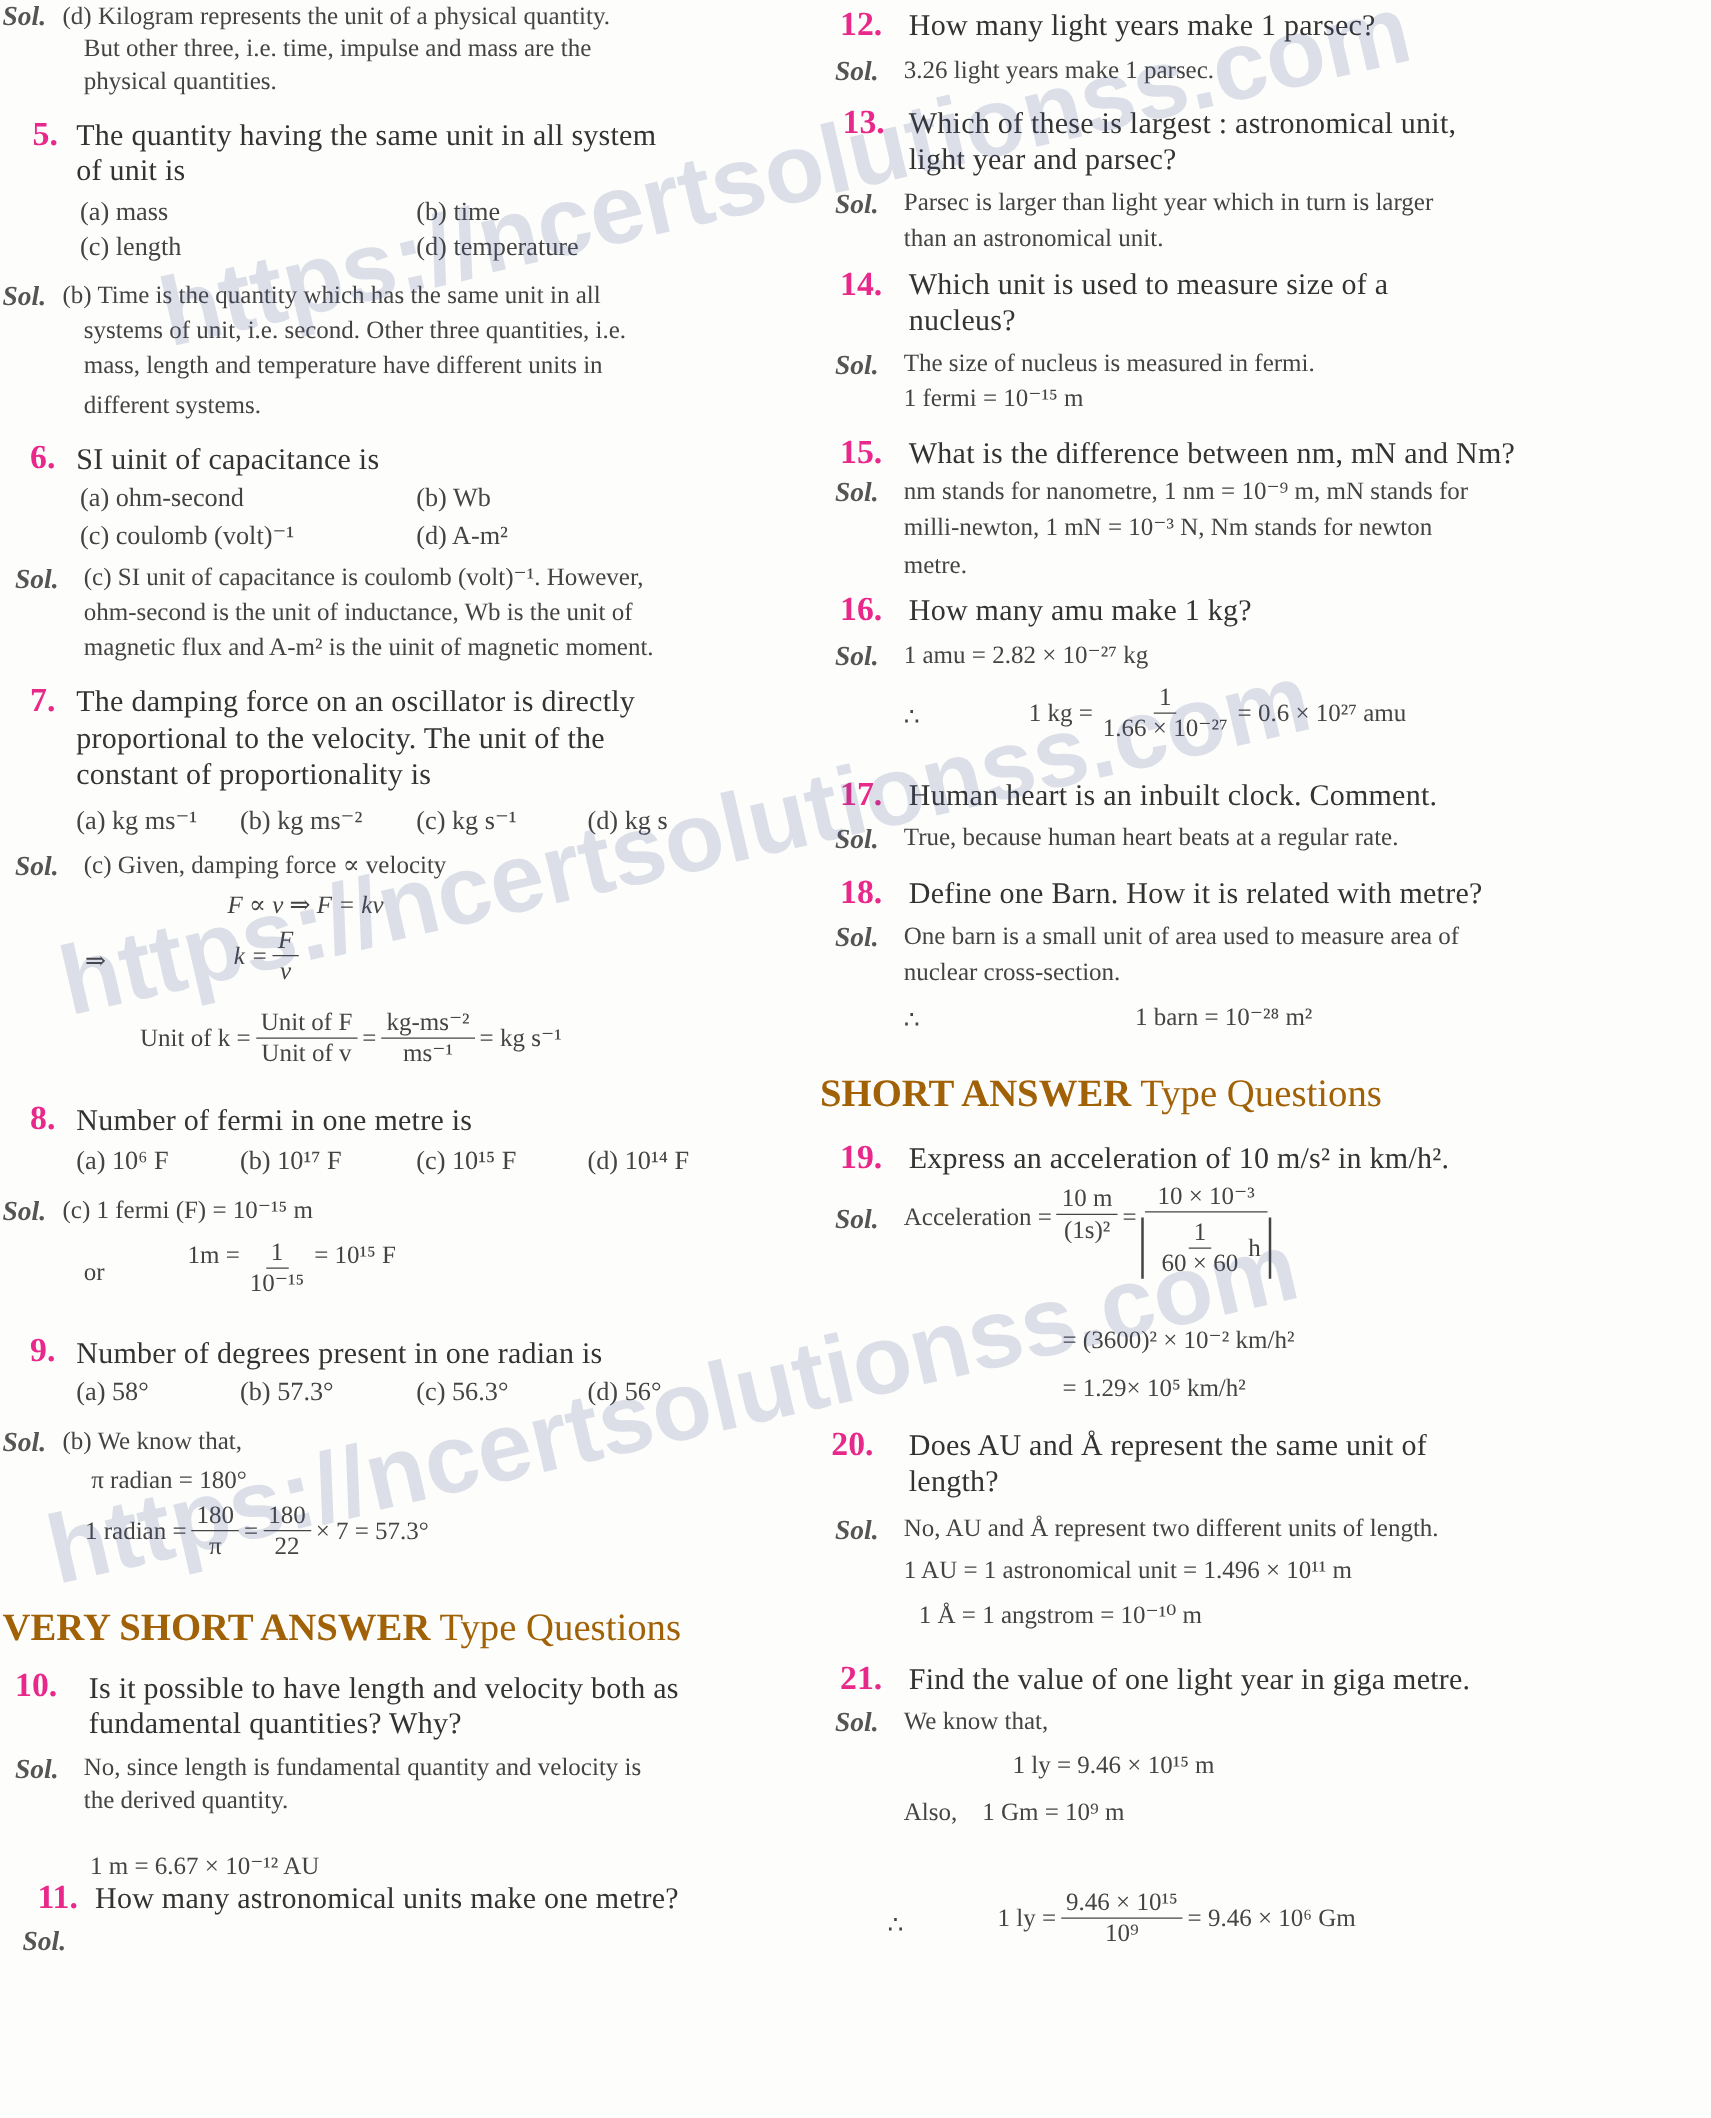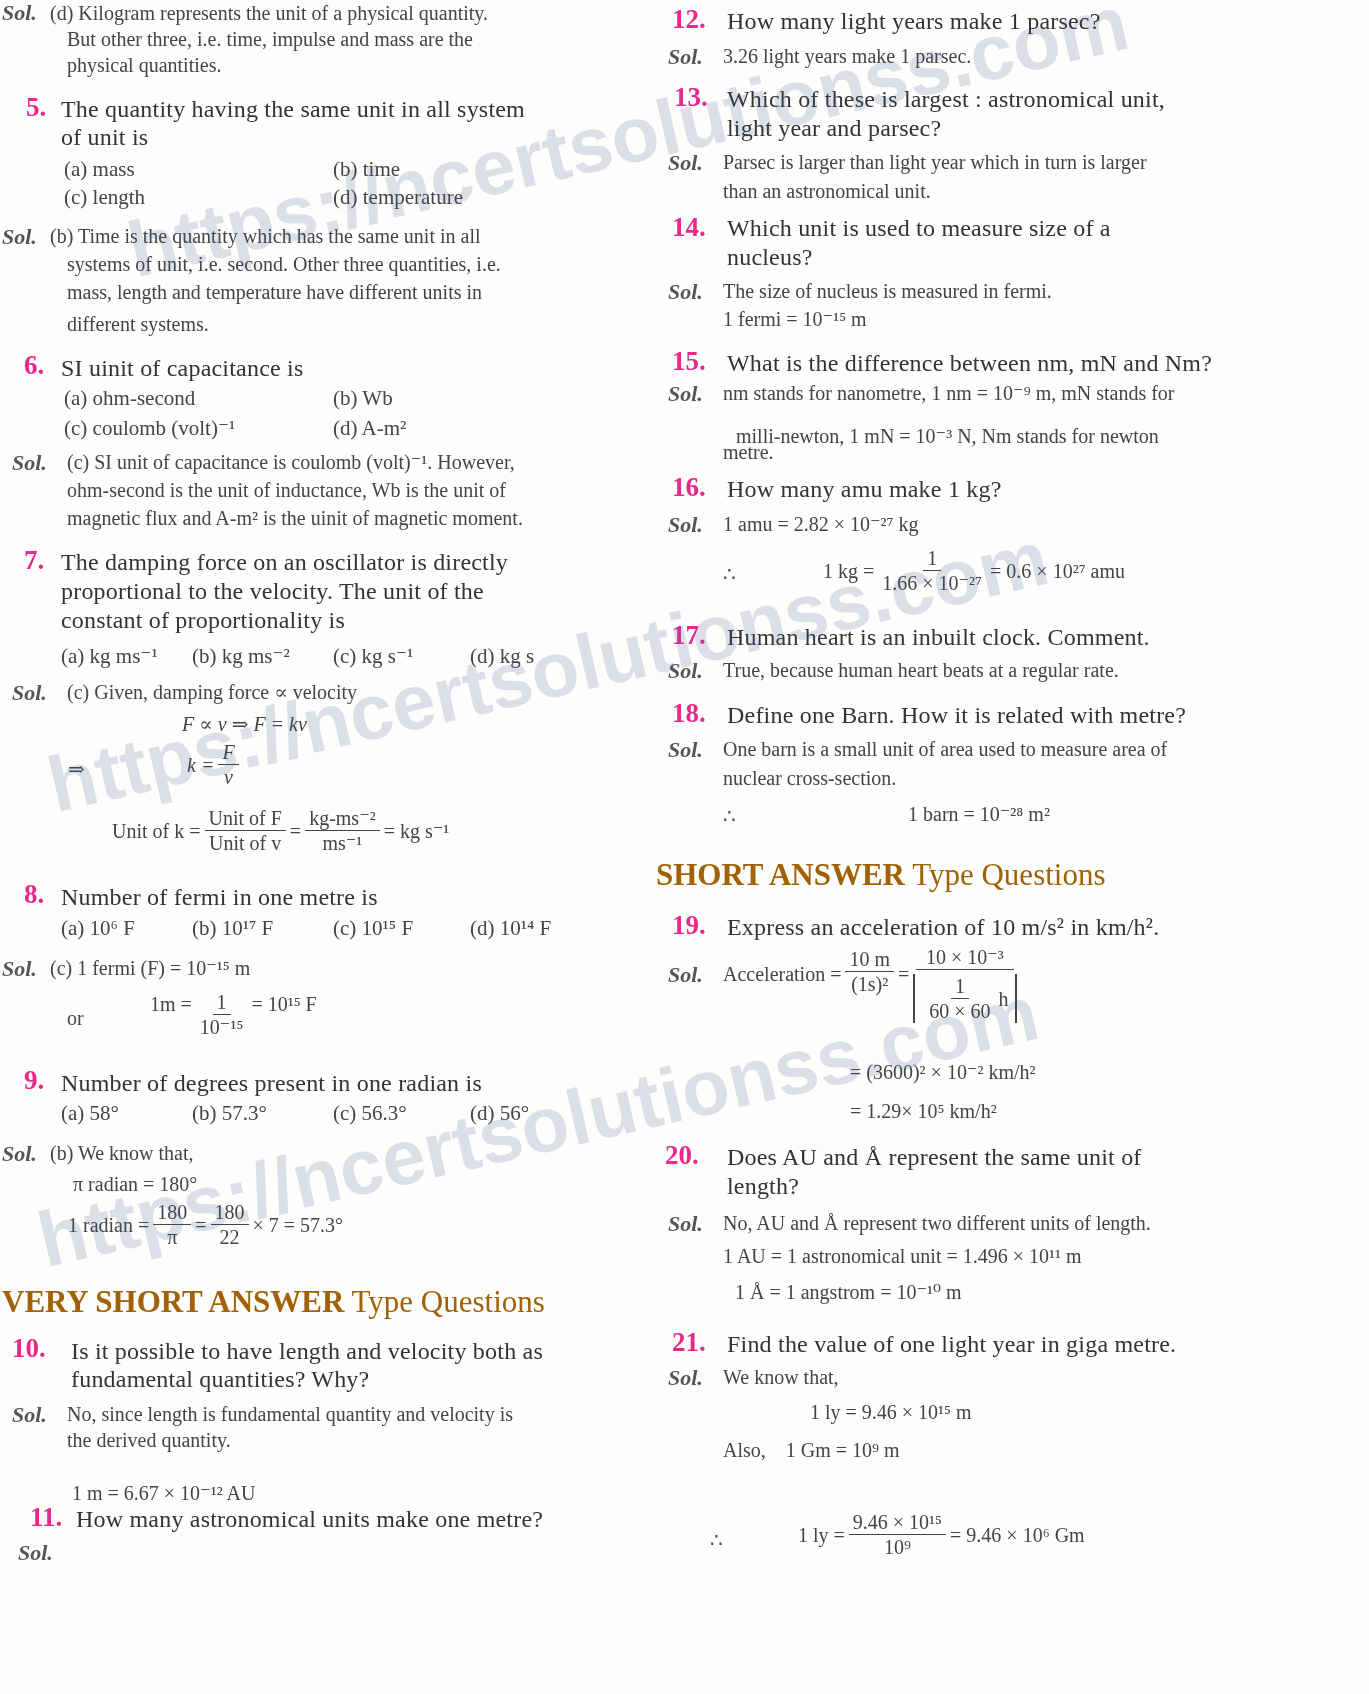--- a/index.html
+++ b/index.html
@@ -169,21 +169,21 @@
   <div class="abs qtext" style="left:727px;top:213px;">Which unit is used to measure size of a</div>
   <div class="abs qtext" style="left:727px;top:242px;">nucleus?</div>
   <span class="abs sol" style="left:668px;top:279px;">Sol.</span>
   <div class="abs body" style="left:723px;top:277px;">The size of nucleus is measured in fermi.</div>
   <div class="abs body" style="left:723px;top:305px;">1 fermi = 10⁻¹⁵ m</div>
 
   <span class="abs qnum" style="left:672px;top:346px;">15.</span>
   <div class="abs qtext" style="left:727px;top:348px;">What is the difference between nm, mN and Nm?</div>
   <span class="abs sol" style="left:668px;top:381px;">Sol.</span>
   <div class="abs body" style="left:723px;top:379px;">nm stands for nanometre, 1 nm = 10⁻⁹ m, mN stands for</div>
-  <div class="abs body" style="left:723px;top:422px;margin-left:13px;">milli-newton, 1 mN = 10⁻³ N, Nm stands for newton</div>
+  <div class="abs body" style="left:723px;top:408px;">milli-newton, 1 mN = 10⁻³ N, Nm stands for newton</div>
   <div class="abs body" style="left:723px;top:438px;">metre.</div>
 
   <span class="abs qnum" style="left:672px;top:472px;">16.</span>
   <div class="abs qtext" style="left:727px;top:474px;">How many amu make 1 kg?</div>
   <span class="abs sol" style="left:668px;top:512px;">Sol.</span>
   <div class="abs body" style="left:723px;top:510px;">1 amu = 2.82 × 10⁻²⁷ kg</div>
   <div class="abs body" style="left:723px;top:560px;">∴</div>
   <div class="abs body" style="left:823px;top:546px;display:flex;align-items:center;">
     <span>1 kg =</span>
     <span class="frac">

